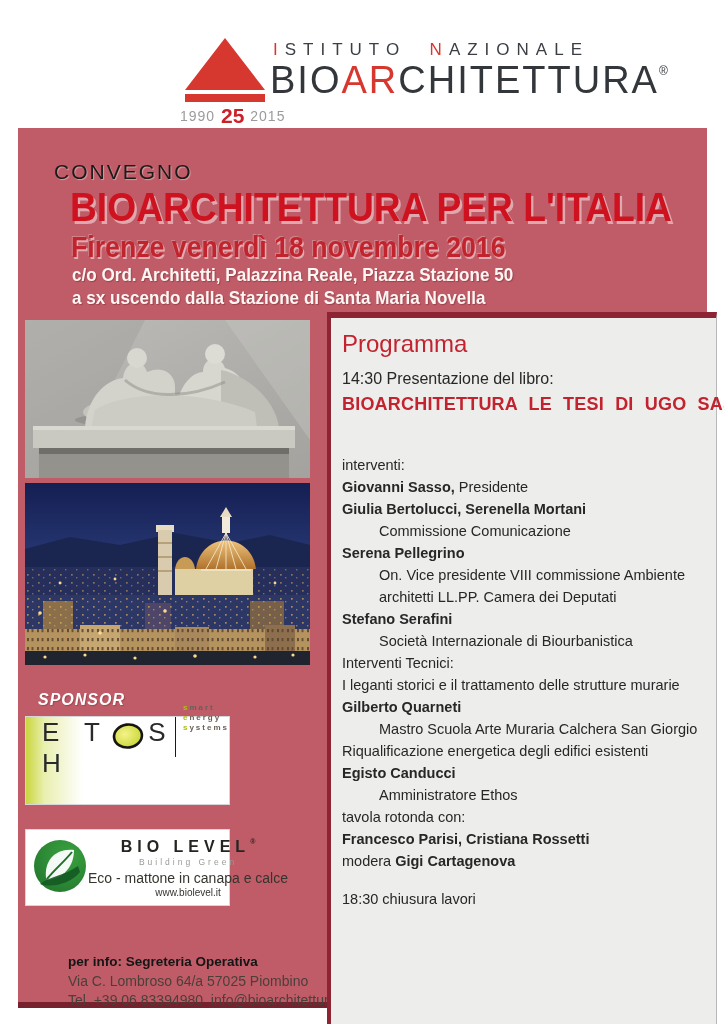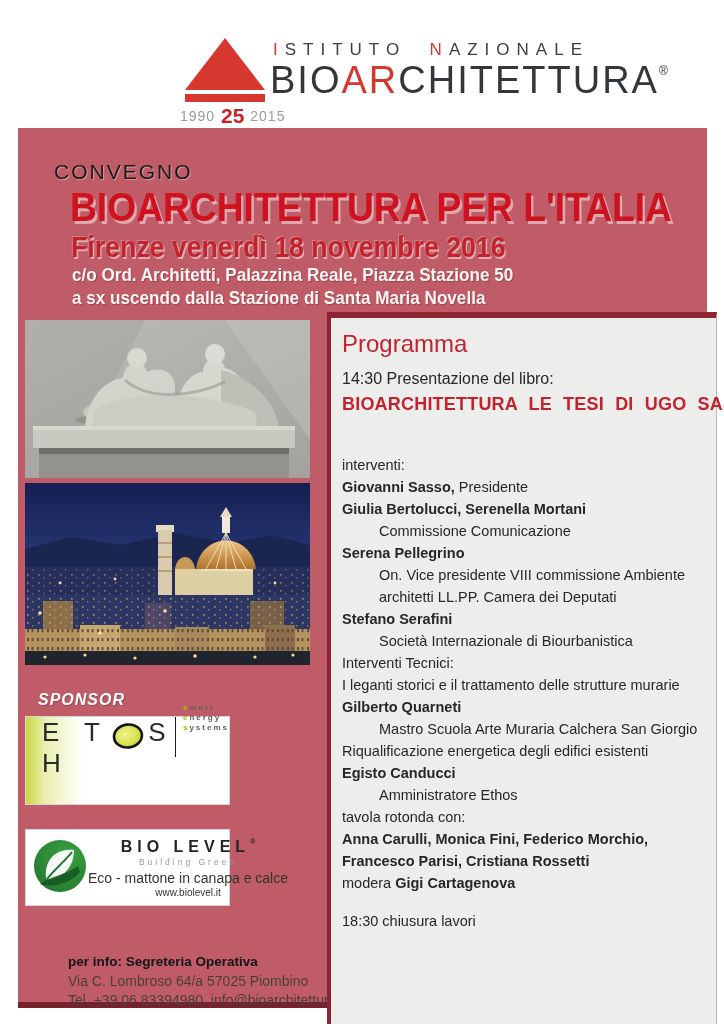--- a/index.html
+++ b/index.html
@@ -261,20 +261,19 @@
         <div class="p-line"><span class="seg-b ">Stefano Serafini</span></div>
         <div class="p-line ind"><span class="">Società Internazionale di Biourbanistica</span></div>
         <div class="p-line"><span class="">Interventi Tecnici:</span></div>
         <div class="p-line"><span class="seg-i">I leganti storici e il trattamento delle strutture murarie</span></div>
         <div class="p-line"><span class="seg-b ">Gilberto Quarneti</span></div>
         <div class="p-line ind"><span class="">Mastro Scuola Arte Muraria Calchera San Giorgio</span></div>
         <div class="p-line"><span class="seg-i">Riqualificazione energetica degli edifici esistenti</span></div>
         <div class="p-line"><span class="seg-b ">Egisto Canducci</span></div>
         <div class="p-line ind"><span class="">Amministratore Ethos</span></div>
         <div class="p-line"><span class="">tavola rotonda con:</span></div>
-        <div class="p-line"><span class="seg-b ">Anna Carulli, Monica Fini, Federico Morchio,</span></div>
         <div class="p-line"><span class="seg-b ">Francesco Parisi, Cristiana Rossetti</span></div>
         <div class="p-line"><span class="">modera </span><span class="seg-b ">Gigi Cartagenova</span></div>
         <div class="p-line" style="margin-top: 22px;"><span class="">18:30 chiusura lavori</span></div>
       </div>
   </div>
 
 </div>
 
 </body></html>

